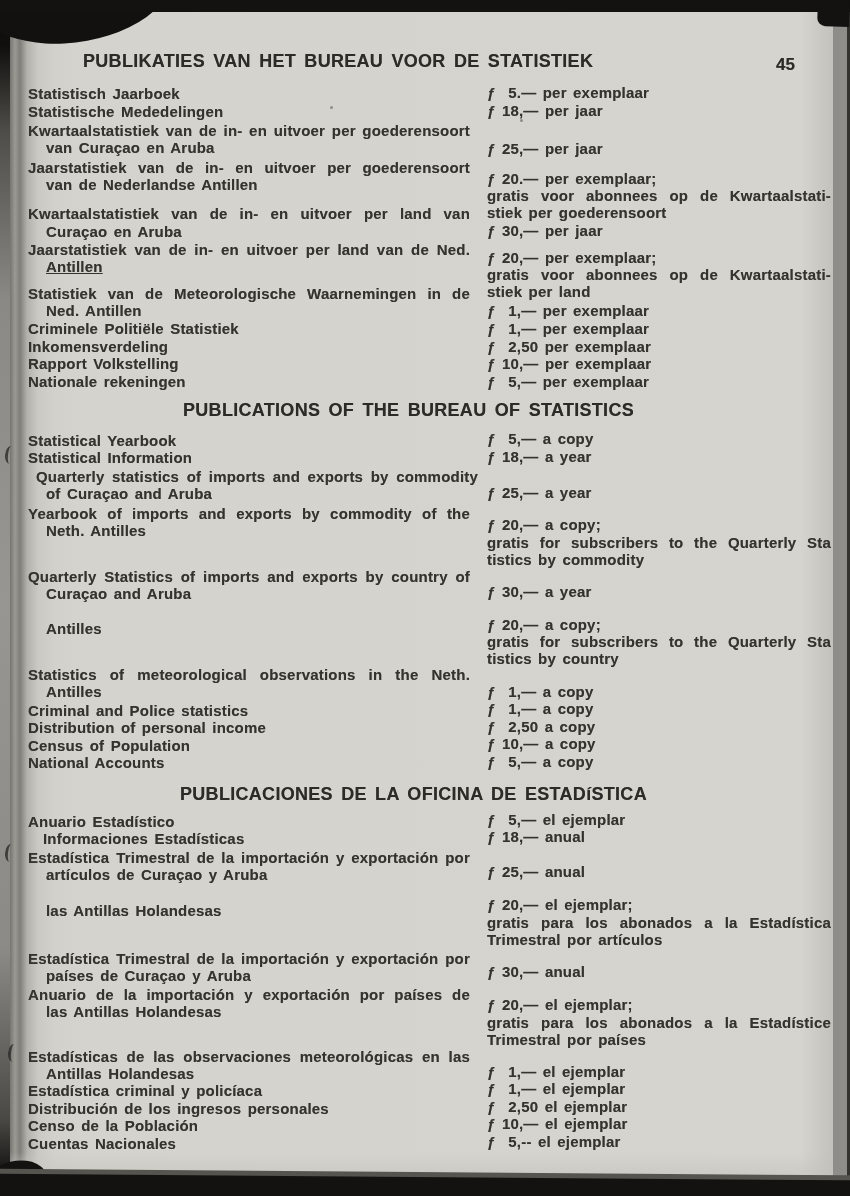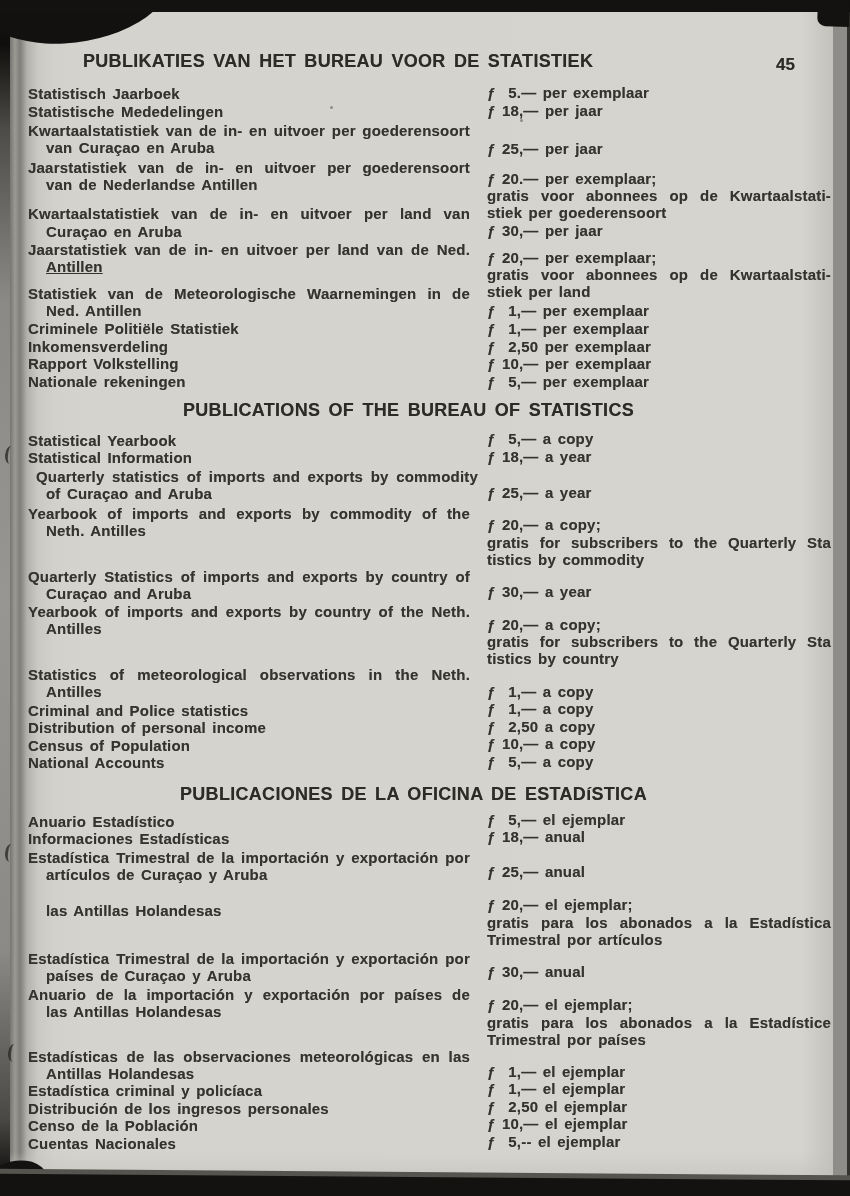--- a/index.html
+++ b/index.html
@@ -126,21 +126,20 @@
     <div class="line" style="left: 487px; top: 374px;">ƒ  5,— per exemplaar</div>
     <div class="heading" style="left: 183px; top: 401px;">PUBLICATIONS OF THE BUREAU OF STATISTICS</div>
     <div class="line" style="left: 28px; top: 433px;">Statistical Yearbook</div>
     <div class="line" style="left: 28px; top: 450px;">Statistical Information</div>
     <div class="line just" style="left: 28px; top: 469px; width: 442px; margin-left: 8px;">Quarterly statistics of imports and exports by commodity</div>
     <div class="line" style="left: 46px; top: 486px;">of Curaçao and Aruba</div>
     <div class="line just" style="left: 28px; top: 506px; width: 442px;">Yearbook of imports and exports by commodity of the</div>
     <div class="line" style="left: 46px; top: 523px;">Neth. Antilles</div>
     <div class="line just" style="left: 28px; top: 569px; width: 442px;">Quarterly Statistics of imports and exports by country of</div>
     <div class="line" style="left: 46px; top: 586px;">Curaçao and Aruba</div>
-    <div class="line just" style="left: 28px; top: 604px; width: 442px;">Yearbook of imports and exports by country of the Neth.</div>
     <div class="line" style="left: 46px; top: 621px;">Antilles</div>
     <div class="line just" style="left: 28px; top: 667px; width: 442px;">Statistics of meteorological observations in the Neth.</div>
     <div class="line" style="left: 46px; top: 684px;">Antilles</div>
     <div class="line" style="left: 28px; top: 703px;">Criminal and Police statistics</div>
     <div class="line" style="left: 28px; top: 720px;">Distribution of personal income</div>
     <div class="line" style="left: 28px; top: 738px;">Census of Population</div>
     <div class="line" style="left: 28px; top: 755px;">National Accounts</div>
     <div class="line" style="left: 487px; top: 431px;">ƒ  5,— a copy</div>
     <div class="line" style="left: 487px; top: 449px;">ƒ 18,— a year</div>
     <div class="line" style="left: 487px; top: 485px;">ƒ 25,— a year</div>
@@ -151,21 +150,21 @@
     <div class="line" style="left: 487px; top: 617px;">ƒ 20,— a copy;</div>
     <div class="line just" style="left: 487px; top: 634px; width: 344px;">gratis for subscribers to the Quarterly Sta</div>
     <div class="line" style="left: 487px; top: 651px;">tistics by country</div>
     <div class="line" style="left: 487px; top: 684px;">ƒ  1,— a copy</div>
     <div class="line" style="left: 487px; top: 701px;">ƒ  1,— a copy</div>
     <div class="line" style="left: 487px; top: 719px;">ƒ  2,50 a copy</div>
     <div class="line" style="left: 487px; top: 736px;">ƒ 10,— a copy</div>
     <div class="line" style="left: 487px; top: 754px;">ƒ  5,— a copy</div>
     <div class="heading" style="left: 180px; top: 785px; text-align: right;">PUBLICACIONES DE LA OFICINA DE ESTADíSTICA</div>
     <div class="line" style="left: 28px; top: 814px;">Anuario Estadístico</div>
-    <div class="line" style="left: 28px; top: 831px; text-align: center;">Informaciones Estadísticas</div>
+    <div class="line" style="left: 43px; top: 831px; text-align: center;">Informaciones Estadísticas</div>
     <div class="line just" style="left: 28px; top: 850px; width: 442px;">Estadística Trimestral de la importación y exportación por</div>
     <div class="line" style="left: 46px; top: 867px;">artículos de Curaçao y Aruba</div>
     <div class="line" style="left: 46px; top: 903px;">las Antillas Holandesas</div>
     <div class="line just" style="left: 28px; top: 951px; width: 442px;">Estadística Trimestral de la importación y exportación por</div>
     <div class="line" style="left: 46px; top: 968px;">países de Curaçao y Aruba</div>
     <div class="line just" style="left: 28px; top: 987px; width: 442px;">Anuario de la importación y exportación por países de</div>
     <div class="line" style="left: 46px; top: 1004px;">las Antillas Holandesas</div>
     <div class="line just" style="left: 28px; top: 1049px; width: 442px;">Estadísticas de las observaciones meteorológicas en las</div>
     <div class="line" style="left: 46px; top: 1066px;">Antillas Holandesas</div>
     <div class="line" style="left: 28px; top: 1083px;">Estadística criminal y policíaca</div>

